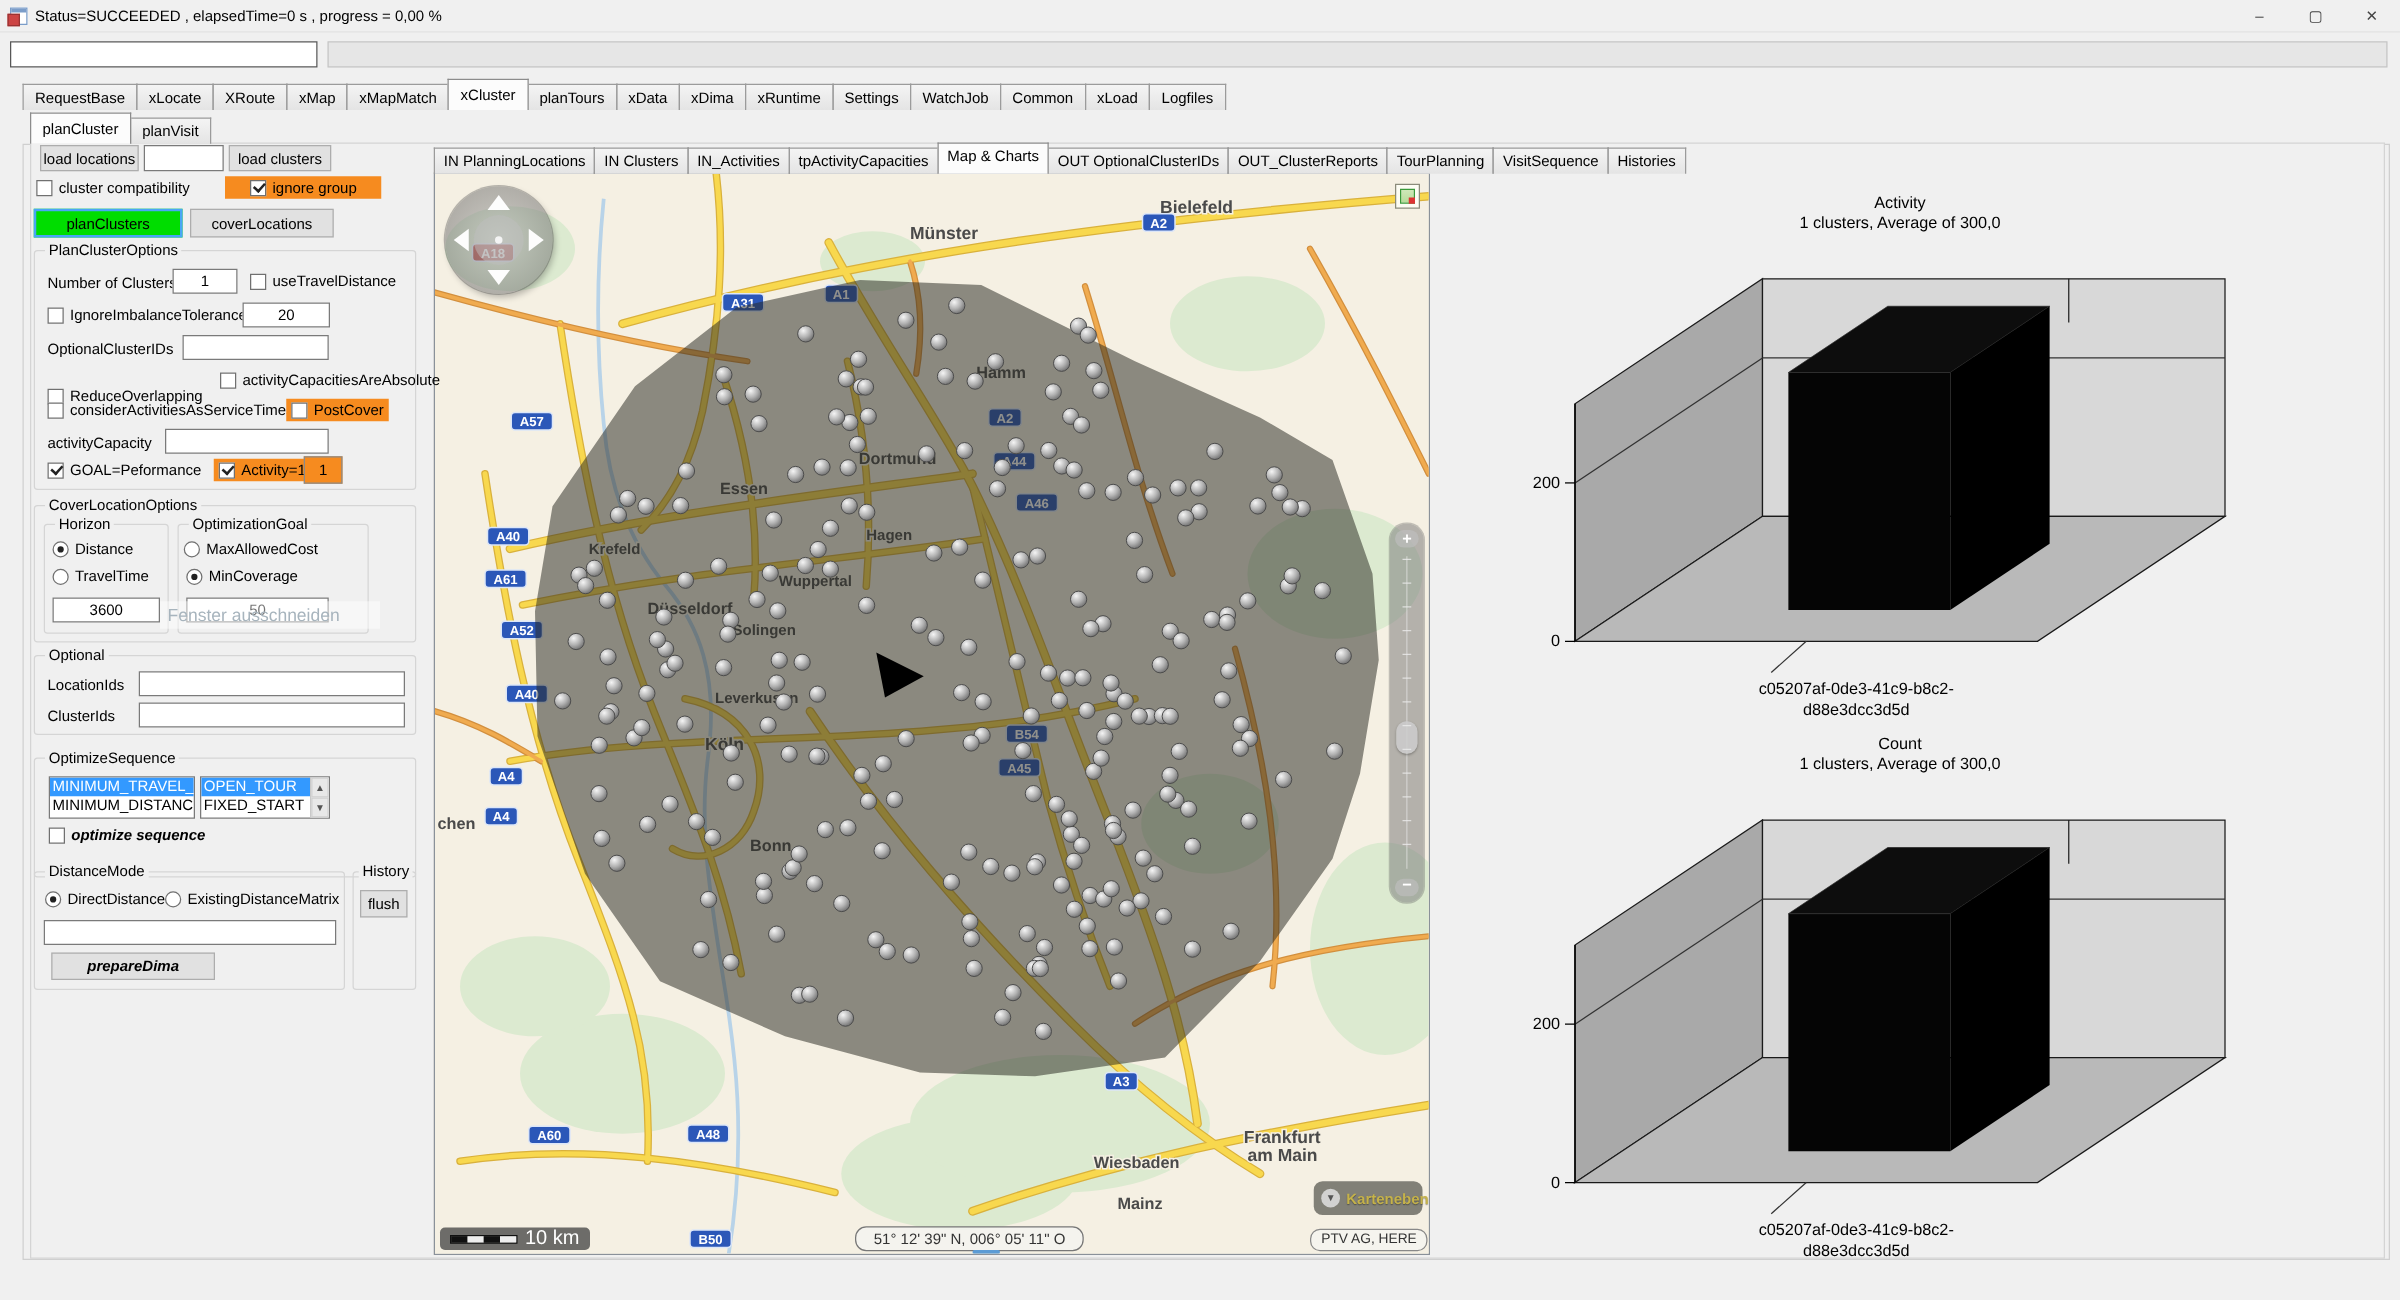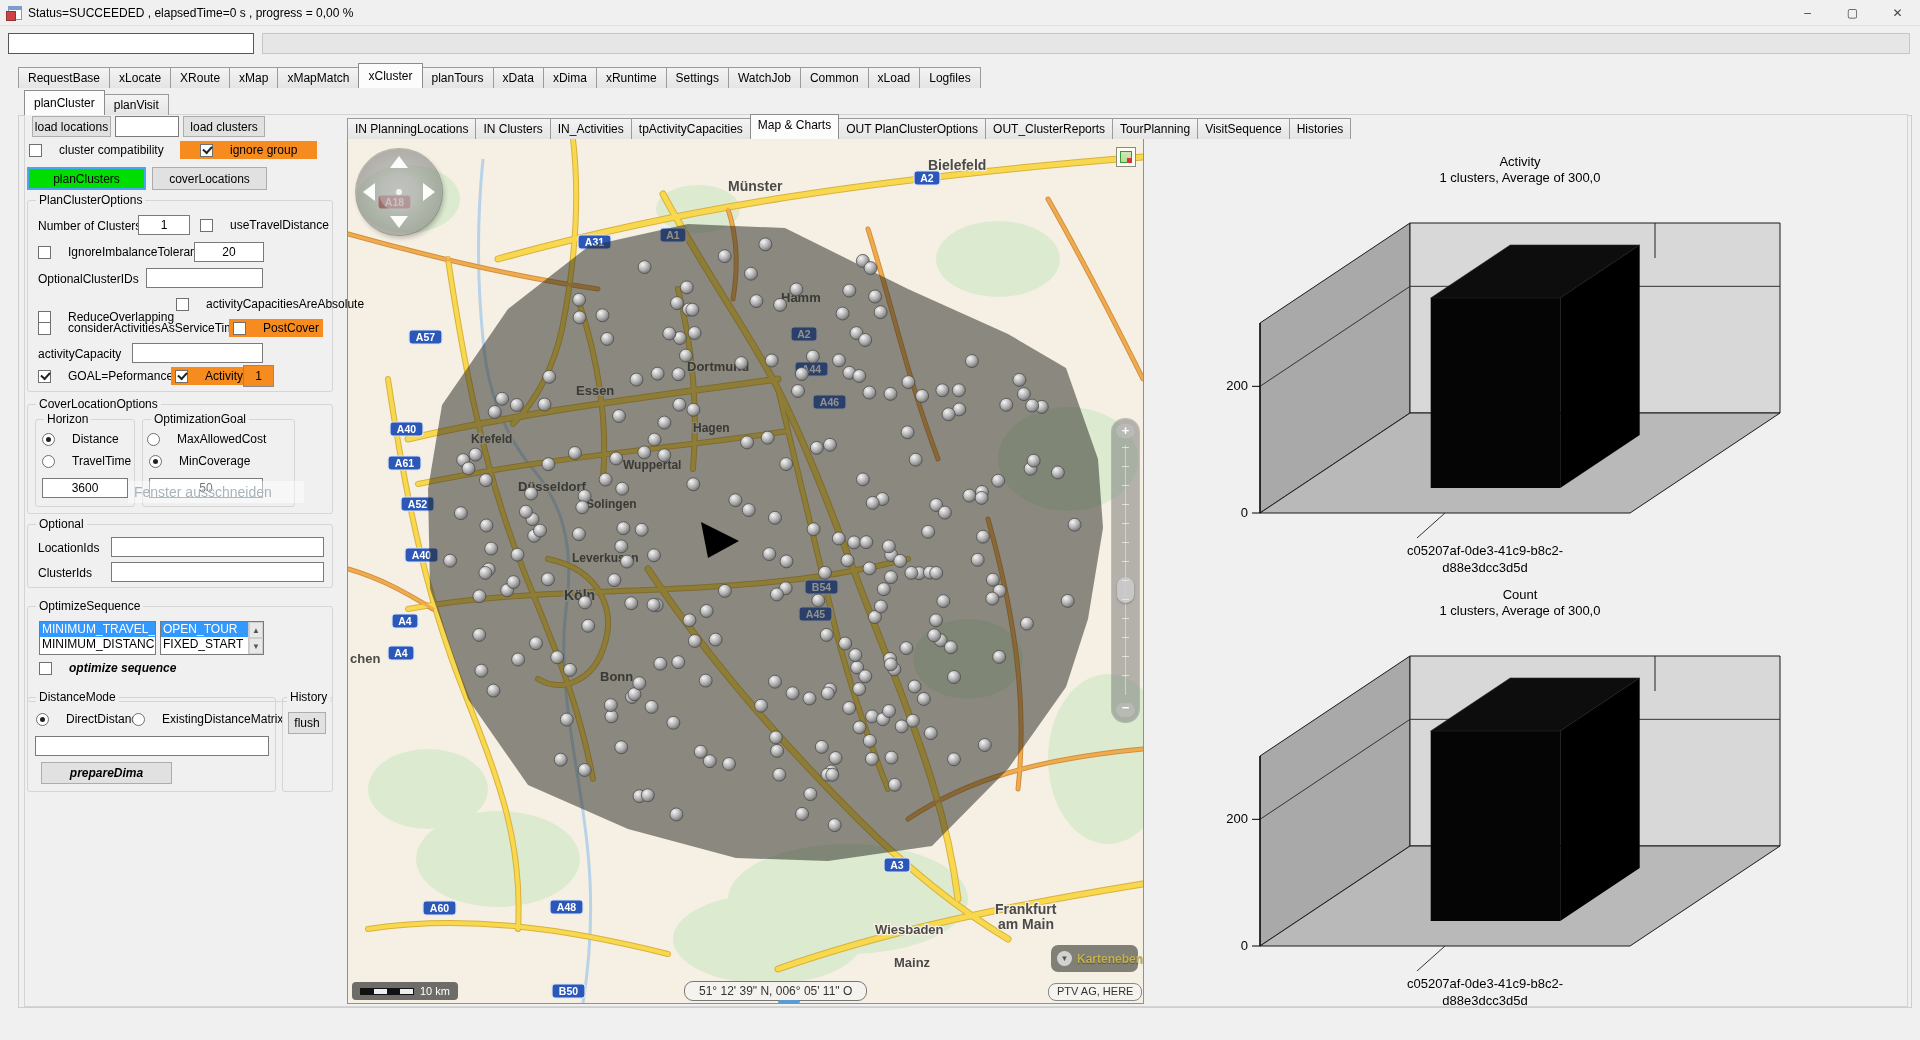--- a/index.html
+++ b/index.html
@@ -26,21 +26,21 @@
   #inner-tabs .tab{padding:3px 7px;}
   
   #page{position:absolute;left:18px;top:115px;width:1894px;height:893px;background:#f0f0f0;border:1px solid #cfcfcf;}
   #subpage{position:absolute;left:24px;top:114px;width:1884px;height:893px;border:1px solid #d4d4d4;background:#f0f0f0;}
   
   .btn{position:absolute;background:#e1e1e1;border:1px solid #adadad;display:flex;align-items:center;justify-content:center;font-size:12px;}
   .txt{position:absolute;background:#fff;border:1px solid #7a7a7a;font-family:inherit;font-size:12px;padding:0 3px;}
   .txt.center{text-align:center;}
   .groupbox{position:absolute;border:1px solid #d5d5d5;border-radius:3px;}
   .groupbox>.gb-label{position:absolute;left:8px;top:-8px;background:#f0f0f0;padding:0 3px;font-size:12px;}
-  .cbrow{position:absolute;display:flex;align-items:center;gap:17px;white-space:nowrap;}
+  .cbrow{position:absolute;display:flex;align-items:center;gap:5px;white-space:nowrap;}
   .cb{width:13px;height:13px;background:#fff;border:1px solid #707070;position:relative;flex:none;}
   .cb.checked::after{content:"";position:absolute;left:2px;top:1px;width:7px;height:4px;border-left:2px solid #222;border-bottom:2px solid #222;transform:rotate(-48deg);}
   .radio{width:13px;height:13px;border:1px solid #707070;border-radius:50%;background:#fff;position:relative;flex:none;}
   .radio.on::after{content:"";position:absolute;left:3px;top:3px;width:5px;height:5px;border-radius:50%;background:#222;}
   .orange{background:#f68b1f;}
   .listbox{position:absolute;background:#fff;border:1px solid #7a7a7a;overflow:hidden;}
   .listbox .li{padding:0 2px;height:15px;line-height:15px;white-space:nowrap;font-size:12px;}
   .listbox .li.sel{background:#3399ff;color:#fff;}
   .scrollcol{position:absolute;right:0;top:0;bottom:0;width:15px;background:#f0f0f0;border-left:1px solid #c9c9c9;display:flex;flex-direction:column;}
   .scrollcol span{flex:1;display:flex;align-items:center;justify-content:center;font-size:8px;color:#555;background:#e8e8e8;border:1px solid #cfcfcf;}
@@ -63,21 +63,21 @@
   #zoom-slider .zs-minus{bottom:5px;line-height:10px;}
   #zoom-slider .zs-track{position:absolute;left:13px;top:26px;width:1px;height:250px;background:rgba(230,230,230,.6);}
   #zoom-slider .zs-tick{position:absolute;left:10px;width:7px;height:1px;background:rgba(235,235,235,.8);}
   #zoom-slider .zs-thumb{position:absolute;left:5px;top:158px;width:17px;height:26px;border-radius:9px;background:rgba(205,205,205,.85);box-shadow:0 1px 2px rgba(0,0,0,.3);}
   #overview-btn{left:768px;top:8px;width:20px;height:20px;background:#fdfdf4;border:1px solid #8b8b7a;}
   #overview-btn .grid{position:absolute;left:3px;top:3px;width:12px;height:12px;border:1px solid #3a9a3a;background:linear-gradient(#cfe8b8,#b8dc9a);}
   #overview-btn .reddot{position:absolute;right:3px;bottom:3px;width:5px;height:5px;background:#d33;}
   #scalebar{left:4px;top:843px;height:18px;background:rgba(70,70,70,.78);border-radius:4px;display:flex;align-items:center;padding:0 8px;gap:6px;}
   #scalebar .segs{display:flex;height:7px;border:1px solid #111;}
   #scalebar .segs i{display:block;width:13px;height:100%;}
-  #scalebar .lbl{color:#fff;font-size:11px;text-align:center;}
+  #scalebar .lbl{color:#fff;font-size:16px;text-align:center;}
   #coords-box{left:336px;top:842px;height:20px;background:rgba(243,243,240,.85);border:1px solid #777;border-radius:9px;padding:2px 14px;font-size:12px;color:#333;white-space:nowrap;}
   #coords-tick{left:430px;top:861px;width:22px;height:3px;background:#5b9bd5;border-radius:2px;}
   #layers-btn{left:703px;top:806px;width:87px;height:27px;background:rgba(84,84,78,.72);border-radius:7px;display:flex;align-items:center;gap:5px;padding:0 6px;}
   #layers-btn .circ{width:15px;height:15px;border-radius:50%;background:rgba(225,225,225,.85);color:#555;font-size:8px;text-align:center;line-height:15px;flex:none;}
   #layers-btn .lbl{color:#c5b24a;font-size:12px;font-weight:bold;text-shadow:0 1px 1px rgba(0,0,0,.4);}
   #attrib-box{left:700px;top:844px;height:18px;background:rgba(245,245,240,.85);border:1px solid #888;border-radius:8px;padding:1px 8px;font-size:11px;color:#333;white-space:nowrap;}
   
   #ghost-snip{position:absolute;left:128px;top:481px;width:176px;height:22px;background:rgba(255,255,255,.45);color:#a7b4bd;font-size:14px;line-height:22px;white-space:nowrap;z-index:4;padding-left:6px;}
   
   .chart{position:absolute;width:672px;height:432px;}
@@ -260,21 +260,21 @@
       <div class="btn" style="left:5px;top:14px;width:38px;height:22px;">flush</div>
     </div>
   </div>
 
   <div id="inner-tabs" class="tabstrip" style="z-index:3;">
       <div class="tab">IN PlanningLocations</div>
       <div class="tab">IN Clusters</div>
       <div class="tab">IN_Activities</div>
       <div class="tab">tpActivityCapacities</div>
       <div class="tab selected">Map &amp; Charts</div>
-      <div class="tab">OUT PlanClusterOptions</div>
+      <div class="tab">OUT OptionalClusterIDs</div>
       <div class="tab">OUT_ClusterReports</div>
       <div class="tab">TourPlanning</div>
       <div class="tab">VisitSequence</div>
       <div class="tab">Histories</div>
     </div>
 
   <div id="map-box">
     <svg id="map-svg" width="795" height="864" viewBox="0 0 795 864">
         <defs>
           <radialGradient id="ball" cx="35%" cy="30%" r="75%">

